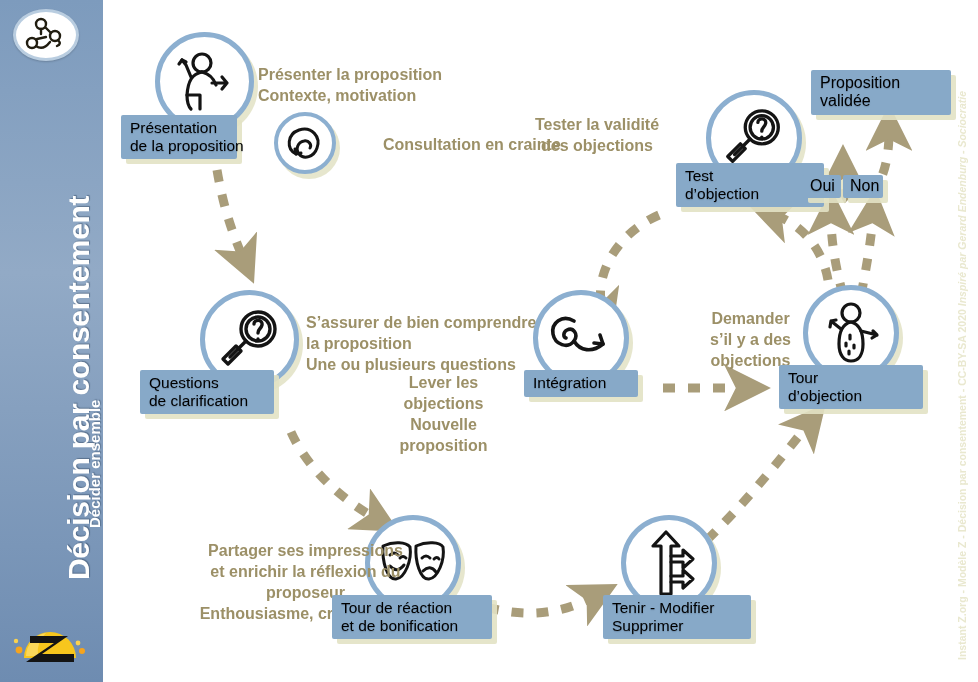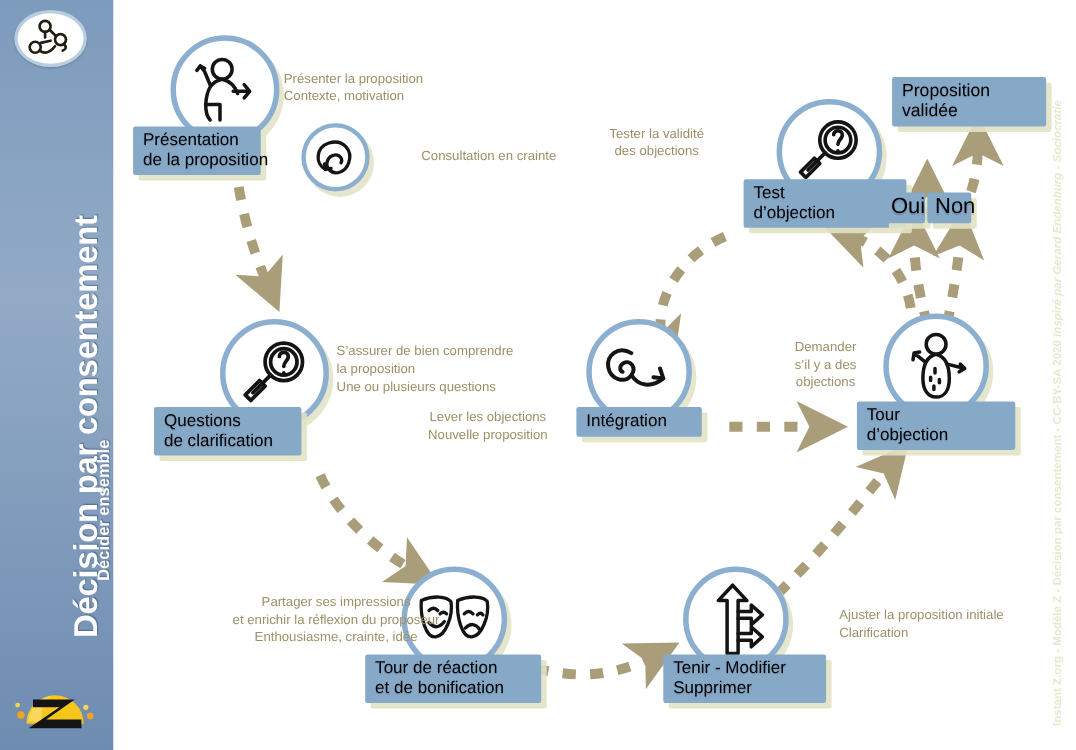--- a/index.html
+++ b/index.html
@@ -82,26 +82,26 @@
     text-align:left;
     font-size:15.5px;
     line-height:1.14;
     padding:4px 9px 5px 9px;
     border-radius:2px;
     box-shadow:5px 5px 0 rgba(226,226,196,.9);
     white-space:nowrap;
     text-shadow:0 1px 1px rgba(40,60,85,.25);
     z-index:5;
   }
-  .badge.small { font-size:20px; padding:2px 7px 3px 7px; }
+  .badge.small { font-size:16px; padding:2px 7px 3px 7px; }
   .note {
     position:absolute;
     color:#9c9067;
-    font-size:12px;
-    font-weight:normal;
+    font-size:16px;
+    font-weight:bold;
     line-height:1.32;
     white-space:pre-line;
   }
   .note.right { text-align:center; }
   .note.center { text-align:center; }
   .icon-svg { display:block; }
 </style>
 </head>
 <body>
 
@@ -250,21 +250,20 @@
         <svg class="icon-svg" width="60" height="70" viewBox="0 0 60 70">
           <g fill="none" stroke="#141414" stroke-width="3.2" stroke-linecap="round" stroke-linejoin="round">
             <path d="M22 66 L22 18 L14 18 L27 4 L40 18 L32 18 L32 66 Z"></path>
             <path d="M32 28 L44 28 L44 22 L54 31 L44 40 L44 34 L32 34"></path>
             <path d="M32 48 L44 48 L44 42 L54 51 L44 60 L44 54 L32 54"></path>
           </g>
         </svg>
       </div>
       <div class="badge" style="left:500px; top:595px; width:148px;">Tenir - Modifier<br>Supprimer</div>
     </div>
-    <div class="note" style="left:660px; top:552px;">Ajuster la proposition initiale<br>Clarification</div>
 
     <div class="node">
       <div class="circle" style="left:430px; top:290px; width:96px; height:96px;">
         <svg class="icon-svg" width="70" height="62" viewBox="0 0 70 62">
           <g fill="none" stroke="#141414" stroke-width="3.6" stroke-linecap="round" stroke-linejoin="round">
             <path d="M28 14 C16 7 5 16 7 27 C9 38 22 42 28 34 C33 27 27 20 21 23 C17 25 17 30 20 31"></path>
             <path d="M28 34 C34 44 46 46 57 37"></path>
             <path d="M57 37 l-9 -1 M57 37 l-3 -9"></path>
           </g>
         </svg>

